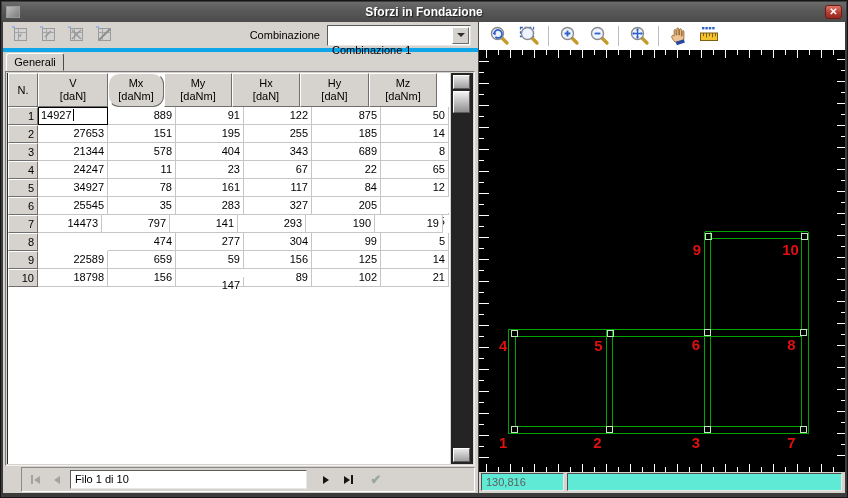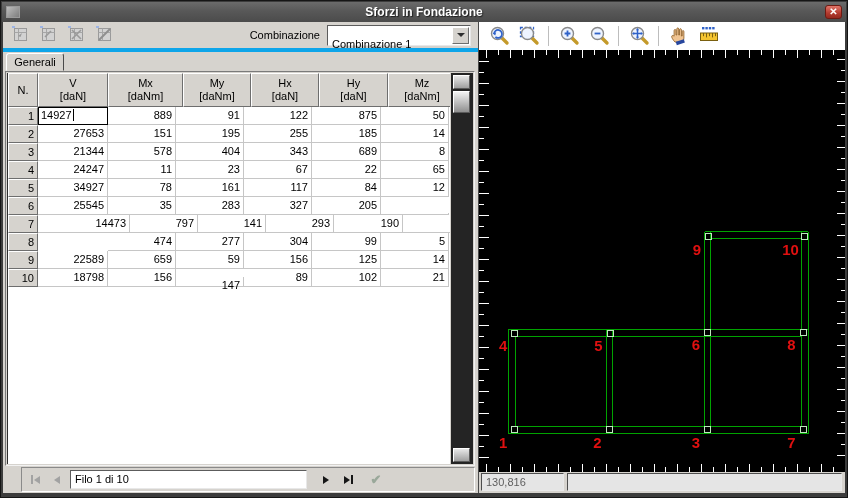--- a/index.html
+++ b/index.html
@@ -38,21 +38,21 @@
   .right-panel{flex:1;background:#ffffff;display:flex;flex-direction:column;}
   
   .ltoolbar{height:30px;display:flex;align-items:center;padding:2px 4px;border-bottom:4px solid #0ea5e9;}
   .tb-btn{width:25px;height:24px;background:transparent;border:1px solid transparent;padding:0;display:flex;align-items:center;justify-content:center;}
   .combo-area{margin-left:auto;display:flex;align-items:center;gap:7px;padding-right:3px;}
   .combo-label{font-size:11px;color:#000;}
   .combobox{
     position:relative;width:144px;height:21px;background:#fff;
     border:1px solid;border-color:#5c5c5c #e8e8e8 #e8e8e8 #5c5c5c;
   }
-  .combo-value{position:absolute;left:4px;top:12px;font-size:11px;color:#000;}
+  .combo-value{position:absolute;left:4px;top:18px;font-size:11px;color:#000;}
   .combo-arrow{
     position:absolute;right:1px;top:1px;bottom:1px;width:17px;
     background:#d6d3ce;border:1px solid;border-color:#fff #6e6e6e #6e6e6e #fff;
     display:flex;align-items:center;justify-content:center;
   }
   .arr-down{width:0;height:0;border-left:4px solid transparent;border-right:4px solid transparent;border-top:4px solid #2e2e2e;}
   
   .tabrow{height:19px;padding-left:3px;display:flex;align-items:flex-end;}
   .tab{
     width:58px;height:18px;background:#d6d3ce;font-size:11px;
@@ -110,21 +110,21 @@
   .commit{font-size:13px;color:#9aa89a;font-weight:bold;}
   
   .rtoolbar{height:28px;background:#fff;display:flex;align-items:center;padding-left:7px;gap:5px;}
   .cad-btn{width:25px;height:24px;background:transparent;border:none;padding:0;display:flex;align-items:center;justify-content:center;}
   .tool-sep{width:1px;height:20px;background:#bdbdbd;margin:0 2px;}
   
   .cad-canvas{flex:1;position:relative;background:#000;}
   .cad-canvas svg{position:absolute;inset:0;width:100%;height:100%;}
   .cad-status{height:21px;background:#d6d3ce;display:flex;gap:3px;padding:1px 3px 2px 2px;}
   .status-field{
-    background:#e5e5e5;border:1px solid;border-color:#4e4e4e #e8e8e8 #e8e8e8 #4e4e4e;
+    background:#5eead4;border:1px solid;border-color:#4e4e4e #e8e8e8 #e8e8e8 #4e4e4e;
     font-size:11px;line-height:16px;padding-left:4px;color:#5e5e5e;
   }
   .status-field.coord{width:83px;}
   .status-field.msg{flex:1;}
 </style>
 </head>
 <body>
 
 <div class="window">
 
@@ -194,21 +194,21 @@
         <div class="table-inner">
           <div id="grid">
               <div class="g-header">
                 <div class="hcell" style="width: 30px;">
                   <span>N.</span>
                 </div>
                 <div class="hcell" style="width: 70px;">
                   <span>V</span>
                   <span>[daN]</span>
                 </div>
-                <div class="hcell" style="width: 75px;">
+                <div class="hcell" style="width: 56px; border-radius: 11px;">
                   <span>Mx</span>
                   <span>[daNm]</span>
                 </div>
                 <div class="hcell" style="width: 68px;">
                   <span>My</span>
                   <span>[daNm]</span>
                 </div>
                 <div class="hcell" style="width: 68px;">
                   <span>Hx</span>
                   <span>[daN]</span>
@@ -271,21 +271,21 @@
                 <div class="rh">6</div>
                 <div class="dcell" style="width: 70px;">25545</div>
                 <div class="dcell" style="width: 68px;">35</div>
                 <div class="dcell" style="width: 68px;">283</div>
                 <div class="dcell" style="width: 68px;">327</div>
                 <div class="dcell" style="width: 69px;">205</div>
                 <div class="dcell" style="width: 68px; margin-top: 16px;">25</div>
               </div>
               <div class="g-row">
                 <div class="rh">7</div>
-                <div class="dcell" style="width: 92px;">14473</div>
+                <div class="dcell" style="width: 64px;">14473</div>
                 <div class="dcell" style="width: 68px;">797</div>
                 <div class="dcell" style="width: 68px;">141</div>
                 <div class="dcell" style="width: 68px;">293</div>
                 <div class="dcell" style="width: 69px;">190</div>
                 <div class="dcell" style="width: 68px;">19</div>
               </div>
               <div class="g-row">
                 <div class="rh">8</div>
                 <div class="dcell" style="width: 70px; margin-top: 19px;">26405</div>
                 <div class="dcell" style="width: 68px;">474</div>

